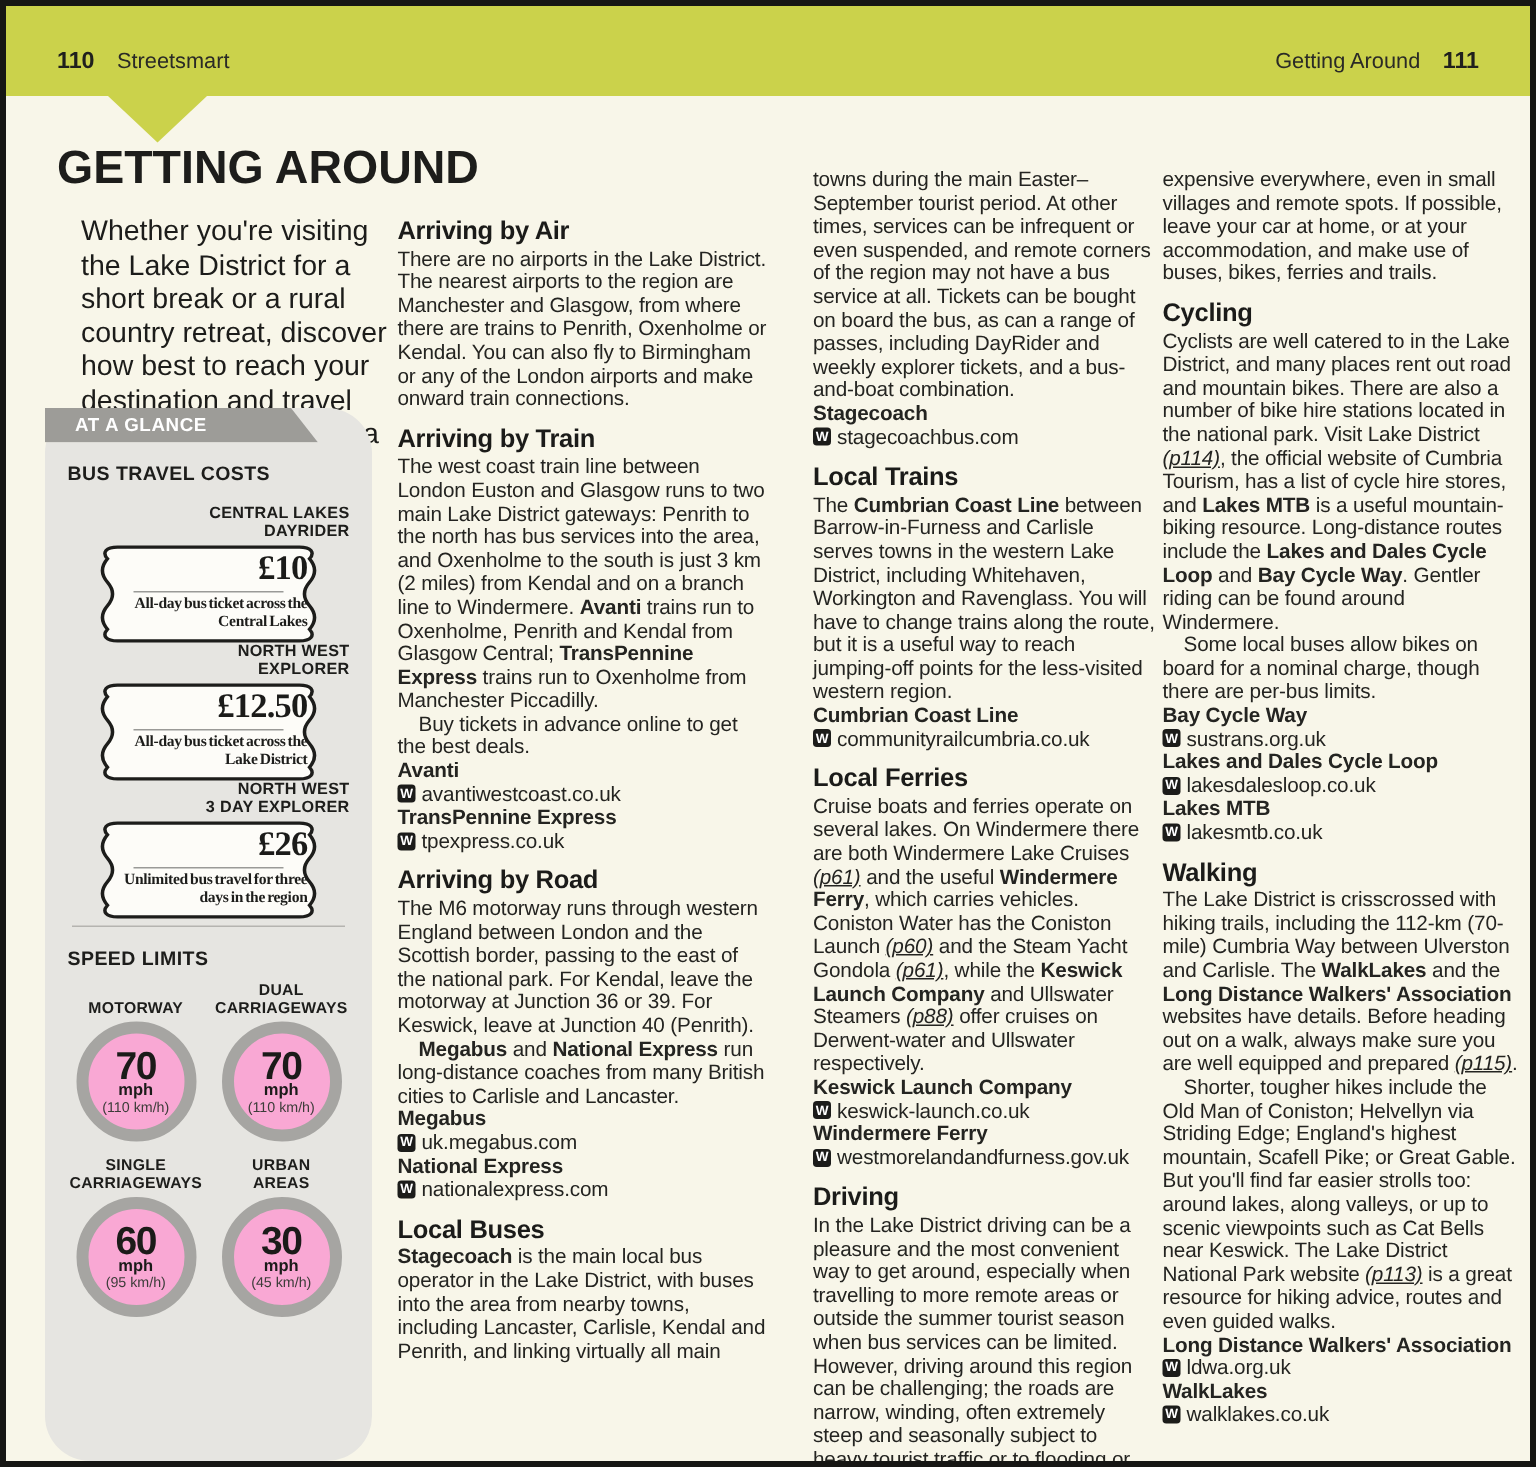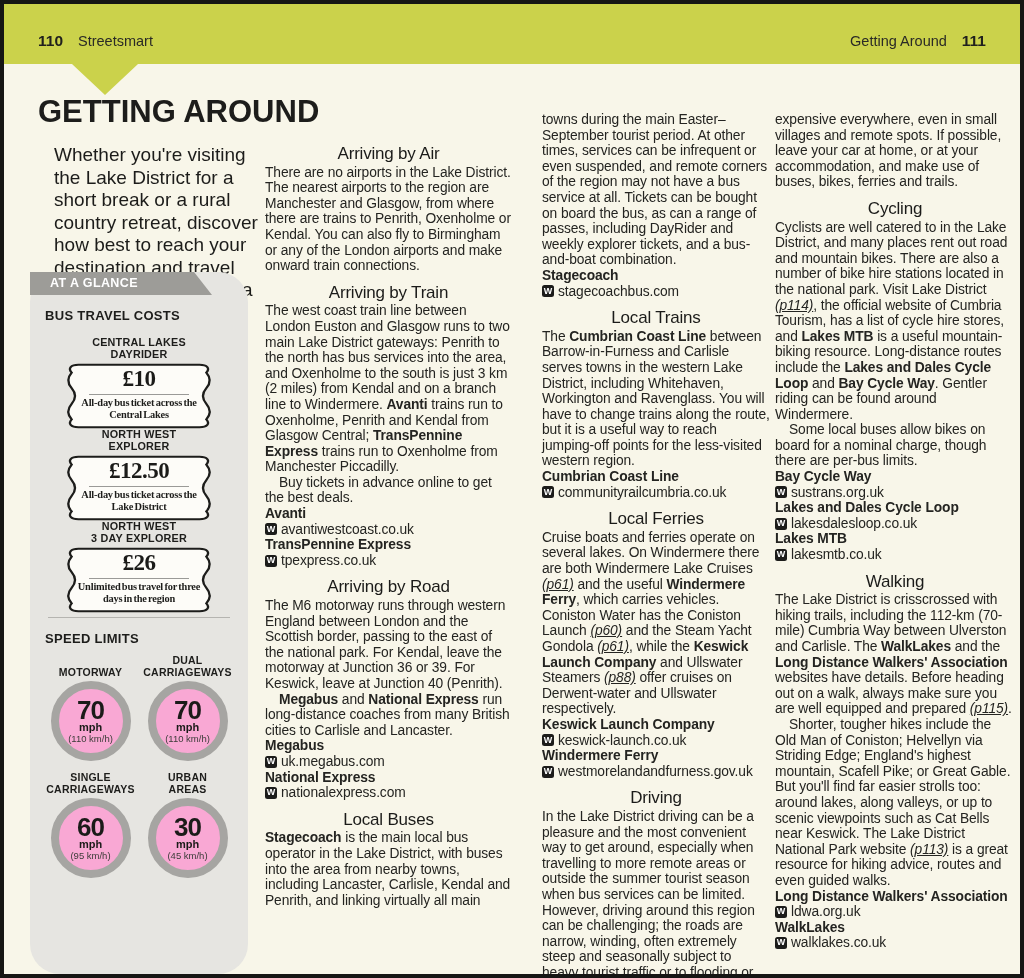--- a/index.html
+++ b/index.html
@@ -16,41 +16,41 @@
   
   h1{position:absolute;left:34px;top:90px;margin:0;font-size:31px;font-weight:bold;color:#1d1d1b;letter-spacing:0;}
   .intro{position:absolute;left:50px;top:140px;width:214px;margin:0;font-size:19px;line-height:22.5px;color:#1c1c1a;}
   
   .panel{position:absolute;left:26px;top:268px;width:218px;bottom:0;background:#e6e5e1;border-radius:30px;}
   .banner{width:182px;height:23px;background:#9d9c98;color:#fff;font-weight:bold;font-size:12.5px;
           letter-spacing:.4px;line-height:23px;padding-left:20px;box-sizing:border-box;
           clip-path:polygon(0 0,calc(100% - 18px) 0,100% 100%,0 100%);}
   .panel-body{padding:0 15px;}
   .ptitle{font-size:13px;font-weight:bold;letter-spacing:.3px;color:#1d1d1b;margin-top:13px;}
-  .tgroup{text-align:center;margin-top:13px;}
+  .tgroup{text-align:right;margin-top:13px;}
   .tlabel{font-size:10.8px;font-weight:bold;line-height:12px;letter-spacing:.2px;white-space:pre-line;color:#1d1d1b;}
   .ticket{position:relative;width:152px;height:52px;margin:3px auto 0;font-family:Liberation Serif, serif;}
   .ticket svg{position:absolute;left:0;top:0;}
   .tinner{position:absolute;left:10px;right:10px;top:3px;}
   .price{font-size:23px;font-weight:bold;letter-spacing:-.5px;color:#1b1b19;line-height:26px;}
   .tline{width:100px;border-top:1px solid #9a9a97;margin:2px auto 2px;}
   .tdesc{font-size:10.4px;font-weight:bold;line-height:11.5px;letter-spacing:-.2px;word-spacing:-1px;color:#1d1d1b;}
   .pdiv{border-top:1px solid #b5b4b0;margin:18px 3px 0;}
   #speed-grid{display:grid;grid-template-columns:1fr 1fr;column-gap:6px;row-gap:10px;margin-top:8px;}
   .scell{text-align:center;}
   .slabel{font-size:10.5px;font-weight:bold;line-height:11.5px;letter-spacing:.2px;white-space:pre-line;
           height:24px;display:flex;align-items:flex-end;justify-content:center;color:#1d1d1b;}
   .circle{width:64px;height:64px;border:8px solid #a6a5a2;border-radius:50%;background:#f9a8d4;
           margin:3px auto 0;display:flex;flex-direction:column;align-items:center;justify-content:center;}
   .num{font-size:26px;font-weight:bold;line-height:23px;letter-spacing:-1px;color:#1b1b19;}
   .unit{font-size:11px;font-weight:bold;line-height:11px;color:#1b1b19;}
   .kmh{font-size:9.5px;line-height:11px;color:#3c3c39;}
   
   .col{position:absolute;font-size:13.8px;line-height:15.6px;letter-spacing:-.1px;color:#242421;}
-  .col h3{font-size:17px;font-weight:normal;letter-spacing:-.2px;color:#1b1b19;margin:11px 16px 3px;text-align:center;}
+  .col h3{font-size:17px;font-weight:bold;letter-spacing:-.2px;color:#1b1b19;margin:11px 0 3px;}
   .col>:first-child{margin-top:0;}
   .col p{margin:0;}
   .col p.ind{text-indent:14px;}
   .dir{font-weight:bold;white-space:nowrap;}
   .web{display:flex;align-items:center;gap:4px;height:15.6px;}
   .wicon{width:12px;height:12px;border-radius:2.5px;background:#1c1c1a;color:#fff;font-size:9px;font-weight:bold;
          display:flex;align-items:center;justify-content:center;flex:0 0 auto;}
   .col strong{font-weight:bold;}
   .col em{font-style:italic;text-decoration:underline;}
   #col0{left:261px;top:142px;width:247px;}

